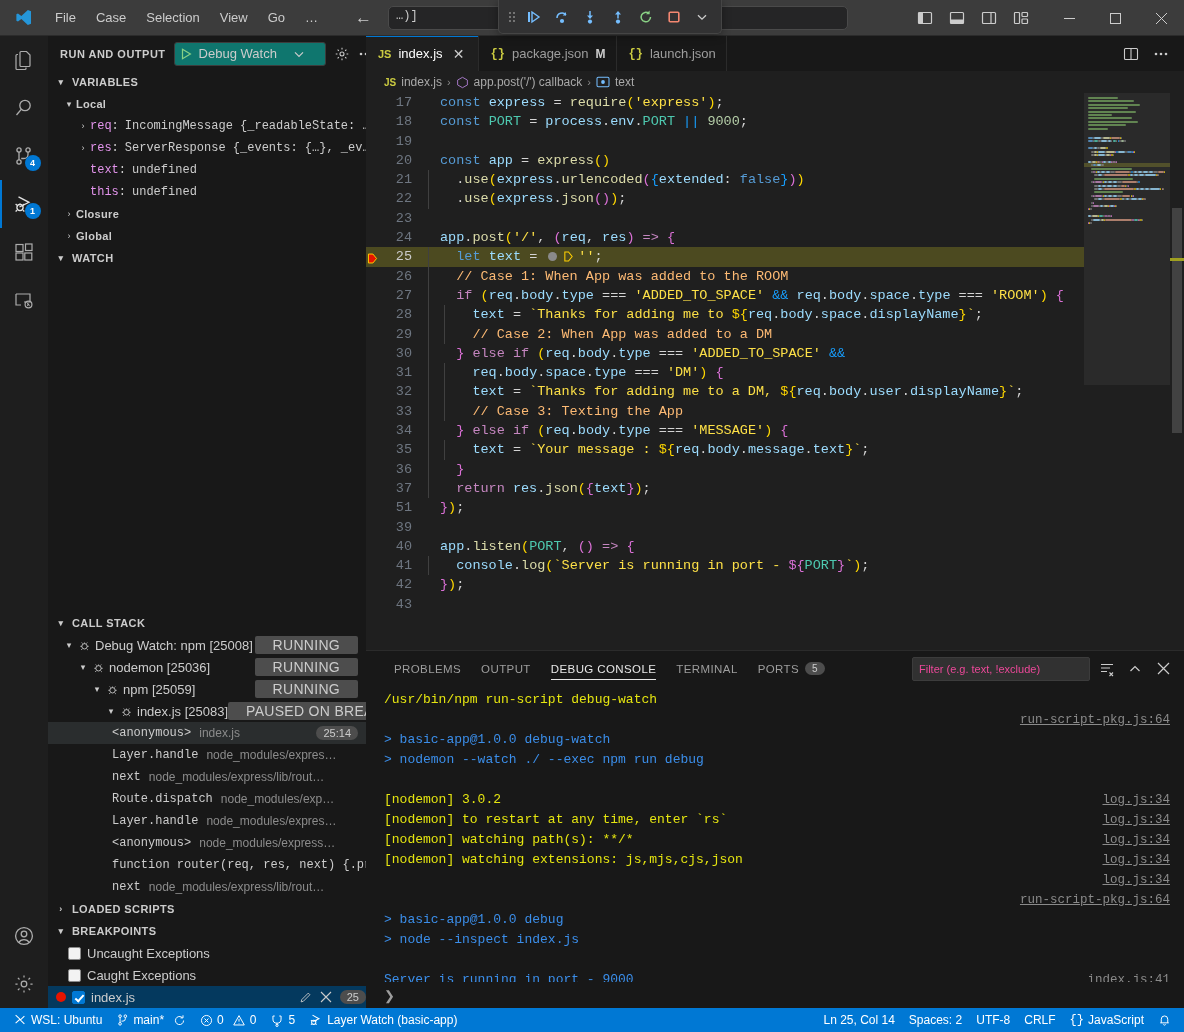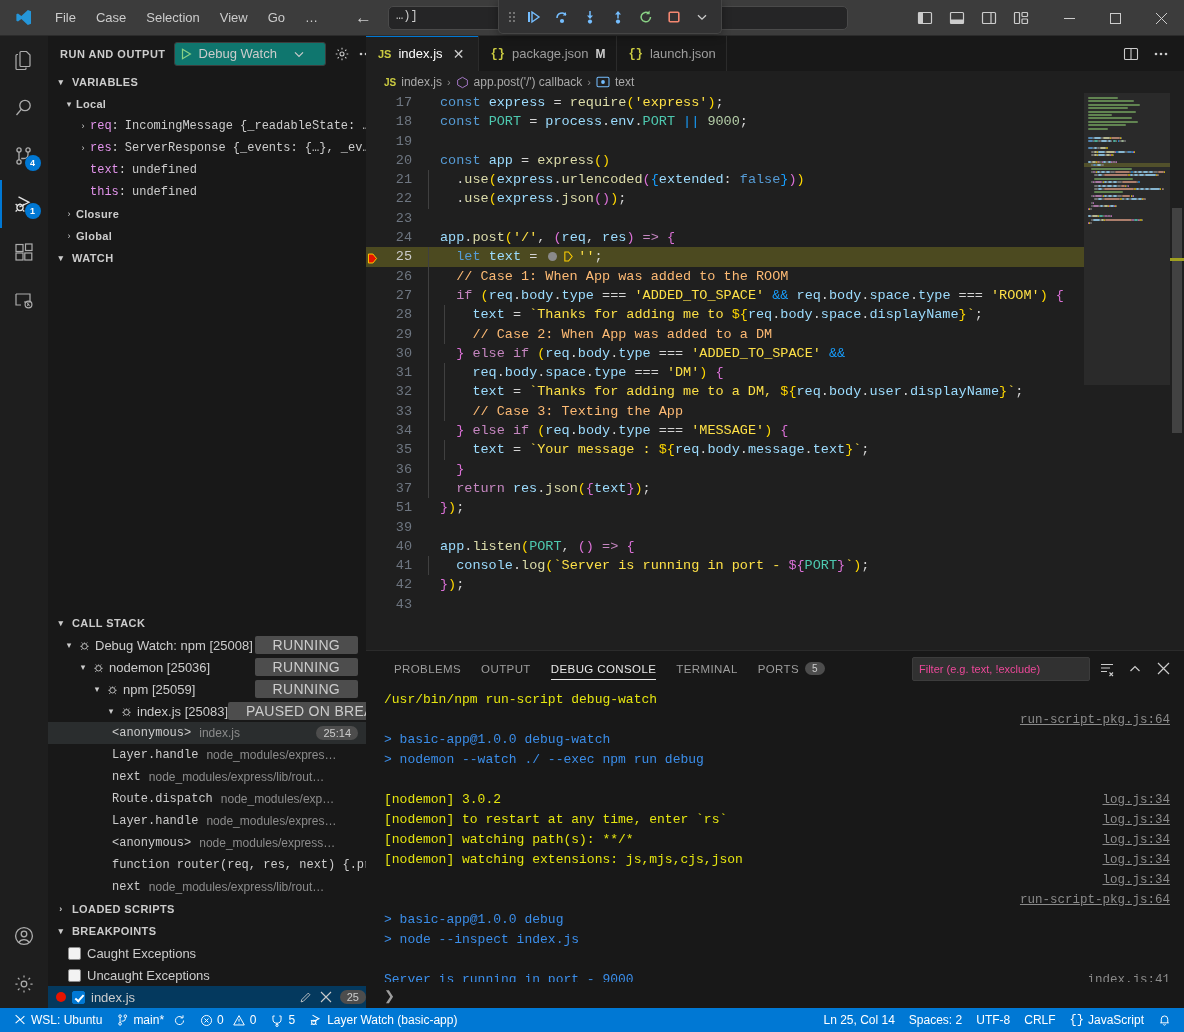--- a/index.html
+++ b/index.html
@@ -620,25 +620,25 @@
         </div>
       </div>
 
       <div class="bp-pane">
         <div class="pane-header">
           <span class="twisty">▾</span>
           <span>BREAKPOINTS</span>
         </div>
         <div class="bp-row">
           <span class="cbx"></span>
-          <span>Caught Exceptions</span>
+          <span>Uncaught Exceptions</span>
         </div>
         <div class="bp-row">
           <span class="cbx"></span>
-          <span>Uncaught Exceptions</span>
+          <span>Caught Exceptions</span>
         </div>
         <div class="bp-row selected" style="padding-left:8px">
           <span class="bp-dot"></span>
           <span class="cbx checked"></span>
           <span>index.js</span>
           <span class="bp-actions">
             <span>
               <svg width="13" height="13" viewBox="0 0 16 16" fill="none" stroke="#cccccc" stroke-width="1.1">
                   <path d="M11.4 2.6 13.4 4.6 5.4 12.6 2.6 13.4 3.4 10.6z"></path>
                 </svg>

